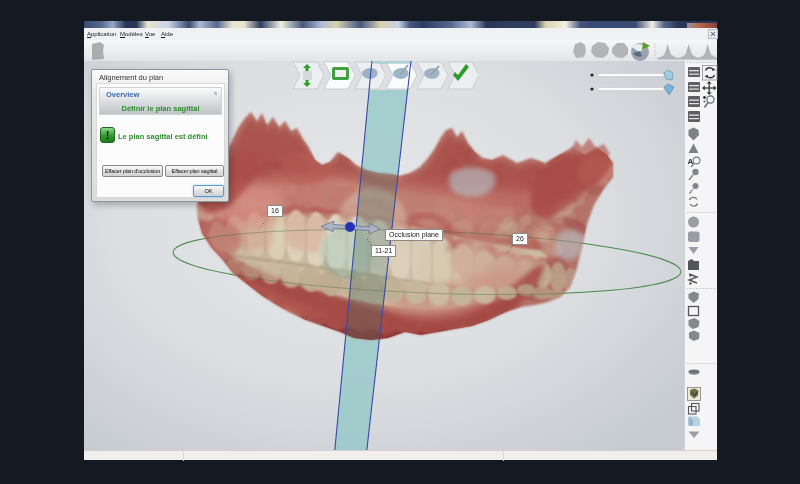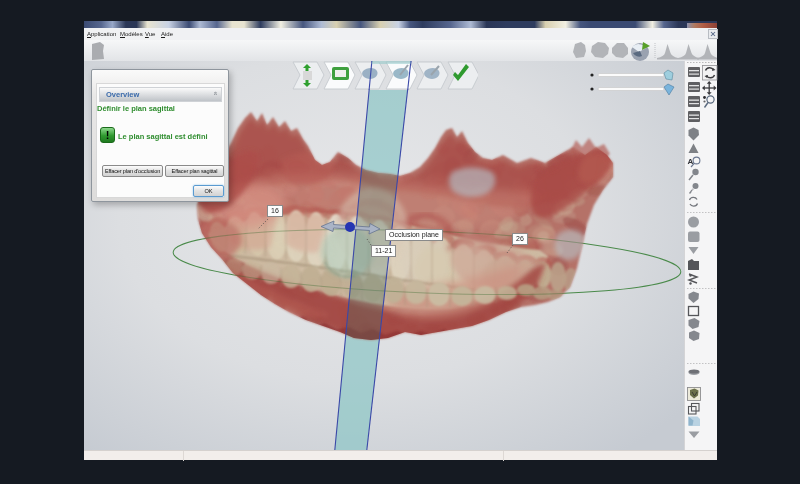--- a/index.html
+++ b/index.html
@@ -18,24 +18,24 @@
   background:radial-gradient(ellipse 430px 300px at 45% 40%, #e6e7e9 0%, #dcdee1 55%, #c6cbd2 100%); }
 #rightbar { position:absolute; left:600px; top:40px; width:33px; height:389px; background:#f5f5f6; border-left:1px solid #d4d4d6; }
 #statusbar { position:absolute; left:0; top:429px; width:633px; height:10px; background:#f2eeeb; border-top:1px solid #d5d1ce; }
 #statusbar .sep1 { position:absolute; left:99px; top:0; width:1px; height:10px; background:#ddd8d4; }
 #statusbar .sep2 { position:absolute; left:419px; top:0; width:1px; height:10px; background:#ddd8d4; }
 .lbl { position:absolute; background:#fdfdfd; border:1px solid #8a8a8a; font-size:7px; color:#222; padding:1px 3px; line-height:8px; white-space:nowrap; }
 #logo { position:absolute; left:517px; top:402px; color:#39414e; font-weight:bold; font-size:17px; letter-spacing:0.5px; }
 #dlg { position:absolute; left:7px; top:48px; width:138px; height:133px; background:linear-gradient(#fafafa,#e9e8e7 20%,#dddcdb); border:1px solid #8e959d; border-radius:2px; box-shadow:2px 3px 6px rgba(0,0,0,0.25); }
 #dlg .cap { font-size:7.5px; color:#333; padding:3px 0 0 7px; }
 #dlg .body { position:absolute; left:4px; top:13px; width:129px; height:115px; background:#fcfcfc; border:1px solid #d8d8d8; }
-#dlg .ovw { position:absolute; left:2px; top:3px; width:123px; height:15px;
+#dlg .ovw { position:absolute; left:2px; top:3px; width:123px; height:28px;
   background:linear-gradient(#fbfbfb,#bfc3c8); border:1px solid #cfd2d6; font-size:7.5px; font-weight:bold; color:#3a6aaa; padding:2px 0 0 6px; }
 #dlg .ovw .chev { position:absolute; right:3px; top:2px; color:#6a7078; font-size:7px; line-height:7px; font-weight:normal; transform:rotate(90deg); }
-#dlg .t1 { position:absolute; left:0; top:20px; width:127px; font-size:7.5px; font-weight:bold; color:#2f8d2f; }
+#dlg .t1 { position:absolute; left:0; top:20px; width:127px; text-align:center; font-size:7.5px; font-weight:bold; color:#2f8d2f; }
 #dlg .gicon { position:absolute; left:3px; top:43px; width:15px; height:16px; border-radius:3px;
   background:linear-gradient(#8ed88e,#2f9a2f 55%,#1f7a1f); border:1px solid #1a6a1a; color:#000; font-weight:bold; font-size:11px; text-align:center; line-height:15px; }
 #dlg .t2 { position:absolute; left:21px; top:48px; font-size:7.5px; font-weight:bold; color:#2f8d2f; }
 .btn { position:absolute; background:linear-gradient(#fdfdfd,#e4e4e4 45%,#d2d2d2); border:1px solid #8a8a8a; border-radius:2px; font-size:5.6px; letter-spacing:-0.15px; color:#111; text-align:center; white-space:nowrap; overflow:hidden; font-family:"Liberation Sans", sans-serif; }
 #btn1 { left:5px; top:81px; width:61px; height:12px; line-height:11px; }
 #btn2 { left:68px; top:81px; width:59px; height:12px; line-height:11px; }
 #btnok { left:96px; top:101px; width:31px; height:12px; line-height:11px; border:1px solid #5a9ad0; box-shadow:0 0 2px #8ac0e8; }
 #chevbar { position:absolute; left:208px; top:40px; width:186px; height:29px; }
 #sliders { position:absolute; left:500px; top:45px; width:100px; height:32px; }
 </style>
@@ -677,20 +677,21 @@
       <path d="M687.5,416.5 h9 l2.5,2.5 v7 h-11.5 z" fill="#b9d2e2"></path>
       <path d="M687.5,416.5 l5,4 l-1,5 h-4 z" fill="#8fb4cc"></path>
       <path d="M687.5,431.5 l11,0 l-5.5,6.5 z" fill="#9a9da2"></path>
     </svg>
   </div>
   <div id="statusbar">
       <div class="sep1"></div>
       <div class="sep2"></div>
     </div>
   <div id="dlg">
+    <div class="cap">Alignement du plan</div>
     <div class="body">
       <div class="ovw">Overview<span class="chev">«</span></div>
       <div class="t1">Définir le plan sagittal</div>
       <div class="gicon">!</div>
       <div class="t2">Le plan sagittal est défini</div>
       <div class="btn" id="btn1">Effacer plan d'occlusion</div>
       <div class="btn" id="btn2">Effacer plan sagittal</div>
       <div class="btn" id="btnok">OK</div>
     </div>
   </div>

